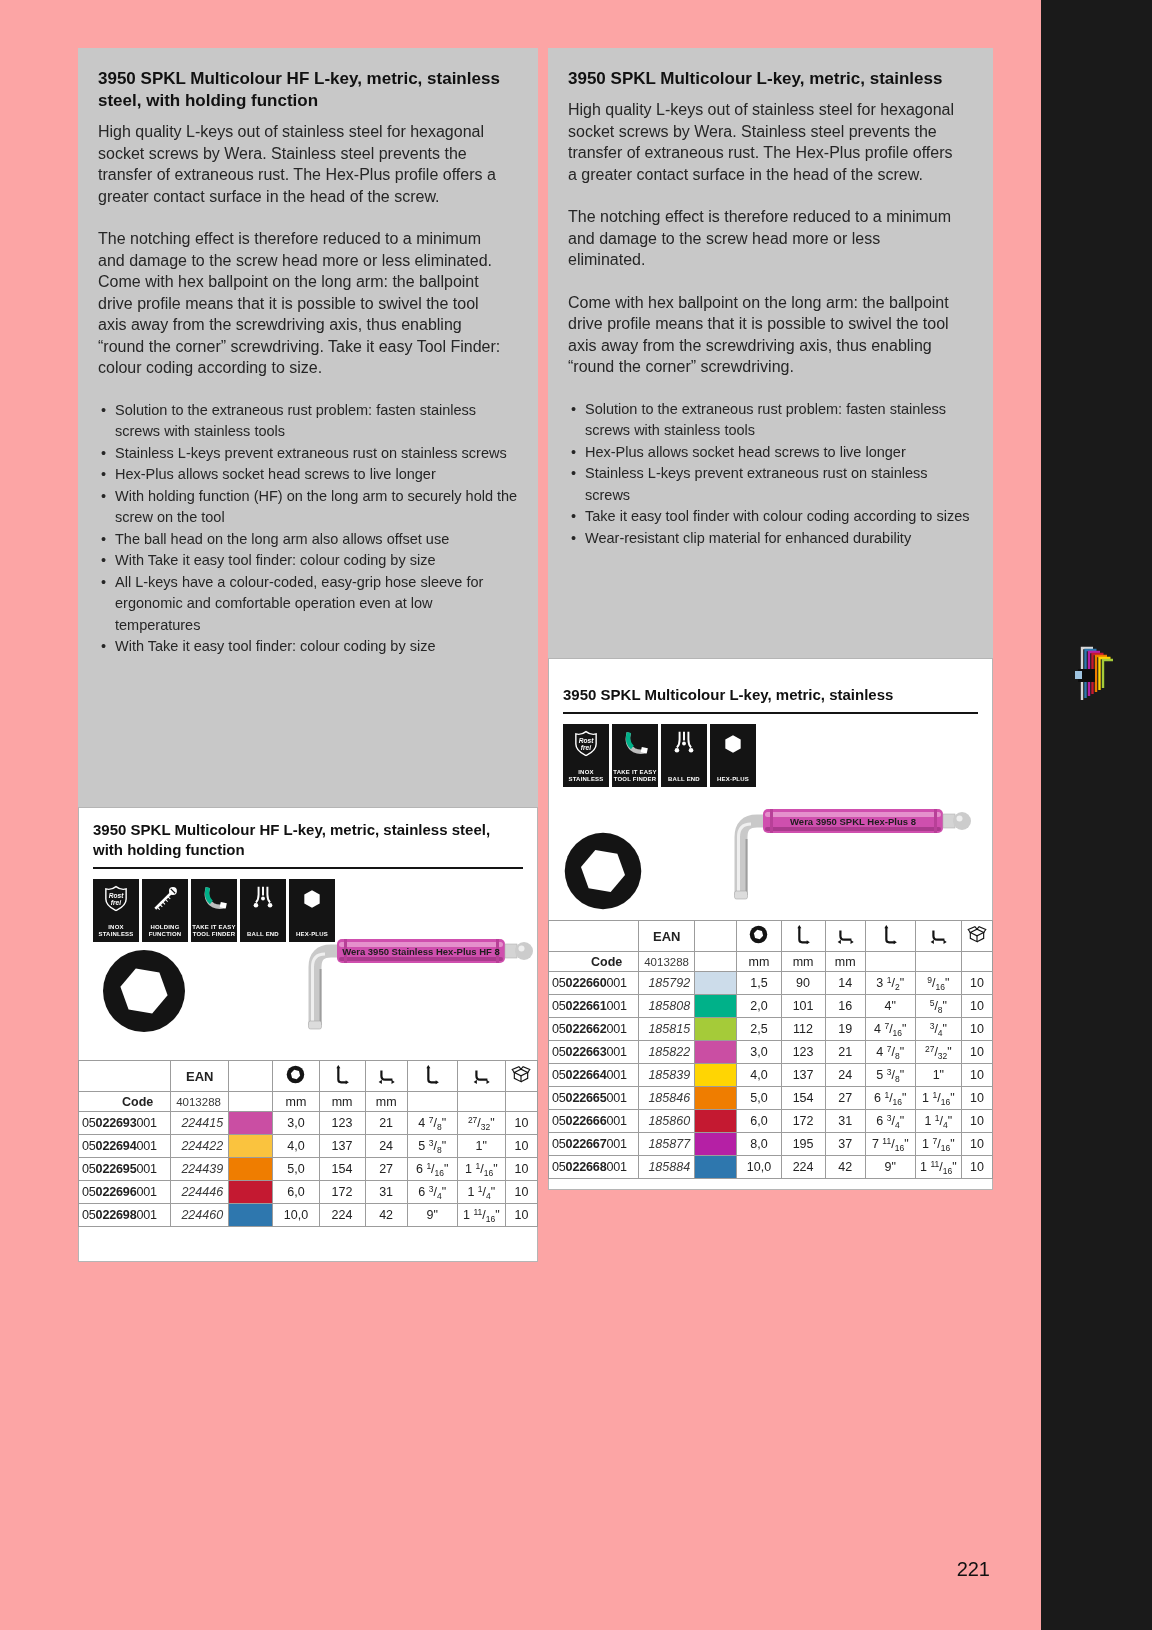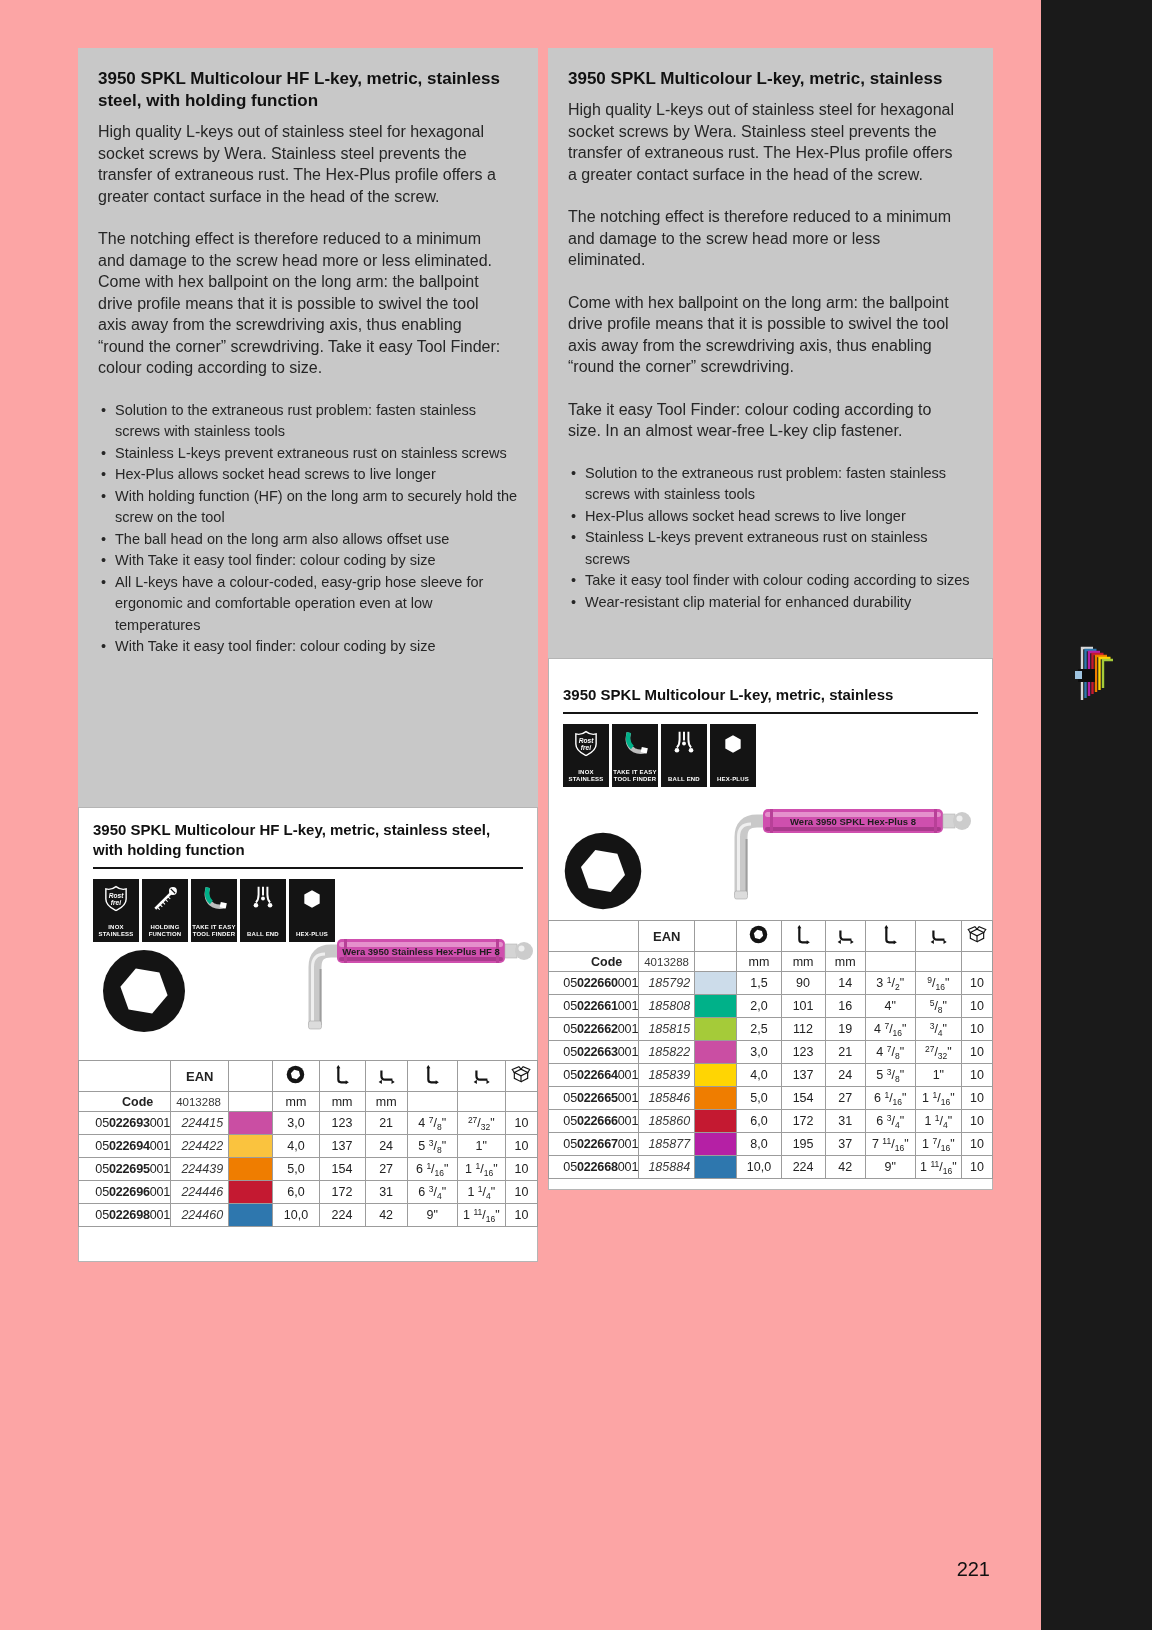--- a/index.html
+++ b/index.html
@@ -27,21 +27,21 @@
   .prod-img { position:absolute; left:0; right:0; }
   .hexring { position:absolute; }
   .lkey { position:absolute; }
 
   table.prod-table { position:absolute; left:-1px; border-collapse:collapse; table-layout:fixed;
                      background:#fff; }
   .prod-table th, .prod-table td { border:1px solid #9c9c9c; padding:0; text-align:center;
                      font-size:12.5px; color:#222; height:22px; overflow:hidden; white-space:nowrap; }
   .prod-table tr.hdr-icons th { height:30px; font-weight:bold; font-size:13px; }
   .prod-table tr.hdr-units td { height:19px; }
-  .prod-table td.code { text-align:right; padding-left:3px; font-size:12.6px; letter-spacing:-.2px; }
+  .prod-table td.code { text-align:left; padding-left:3px; font-size:12.6px; letter-spacing:-.2px; }
   .prod-table td.ean  { text-align:center; padding-left:5px; font-style:italic; color:#3a3a3a; }
   .prod-table td.bold { font-weight:bold;padding-left:26px; }
   .prod-table td.ean-num { font-size:11.5px; text-align:left; padding-left:5px; color:#3a3a3a; }
   .prod-table sup, .prod-table sub { font-size:8.5px; }
   .prod-table sup { vertical-align:3.5px; }
   .prod-table sub { vertical-align:-3px; }
 
   .sidebar { position:absolute; left:1041px; top:0; width:111px; height:1630px; background:#1a1a1a; }
   .sidebar .thumb { position:absolute; left:34px; top:632px; }
 
@@ -70,21 +70,20 @@
         <li>With Take it easy tool finder: colour coding by size</li>
       </ul>
   </div>
 
   <div class="graybox" style="left:548px; top:48px; width:445px; height:610px;">
     <h2>3950 SPKL Multicolour L-key, metric, stainless</h2>
     <div>
         <p>High quality L-keys out of stainless steel for hexagonal socket screws by Wera. Stainless steel prevents the transfer of extraneous rust. The Hex-Plus profile offers a greater contact surface in the head of the screw.</p>
         <p>The notching effect is therefore reduced to a minimum and damage to the screw head more or less eliminated.</p>
         <p>Come with hex ballpoint on the long arm: the ballpoint drive profile means that it is possible to swivel the tool axis away from the screwdriving axis, thus enabling “round the corner” screwdriving.</p>
-        <p>Take it easy Tool Finder: colour coding according to size. In an almost wear-free L-key clip fastener.</p>
       </div>
     <ul class="bullets">
         <li>Solution to the extraneous rust problem: fasten stainless screws with stainless tools</li>
         <li>Hex-Plus allows socket head screws to live longer</li>
         <li>Stainless L-keys prevent extraneous rust on stainless screws</li>
         <li>Take it easy tool finder with colour coding according to sizes</li>
         <li>Wear-resistant clip material for enhanced durability</li>
       </ul>
   </div>
 

